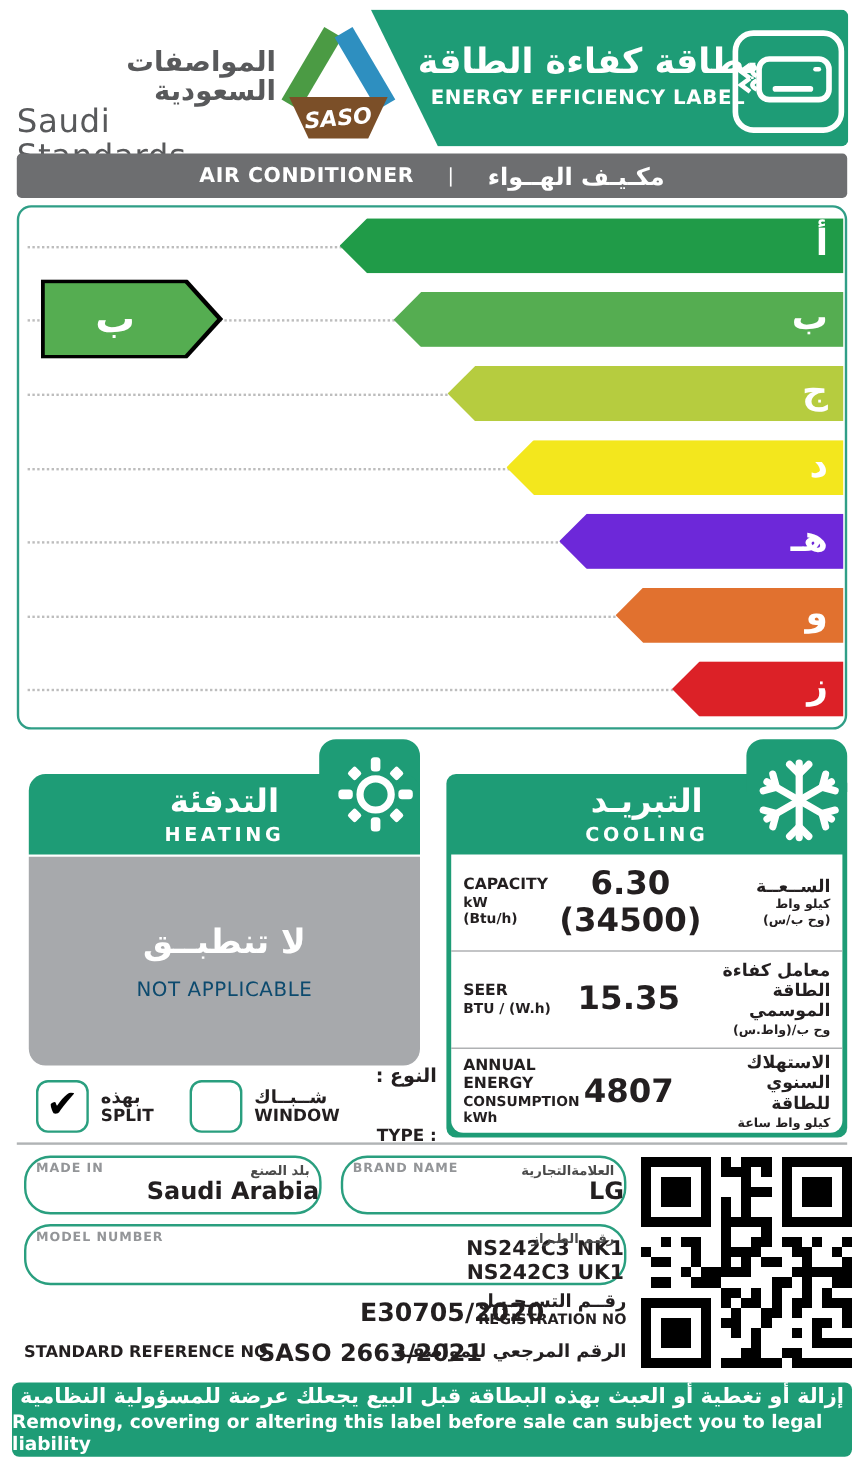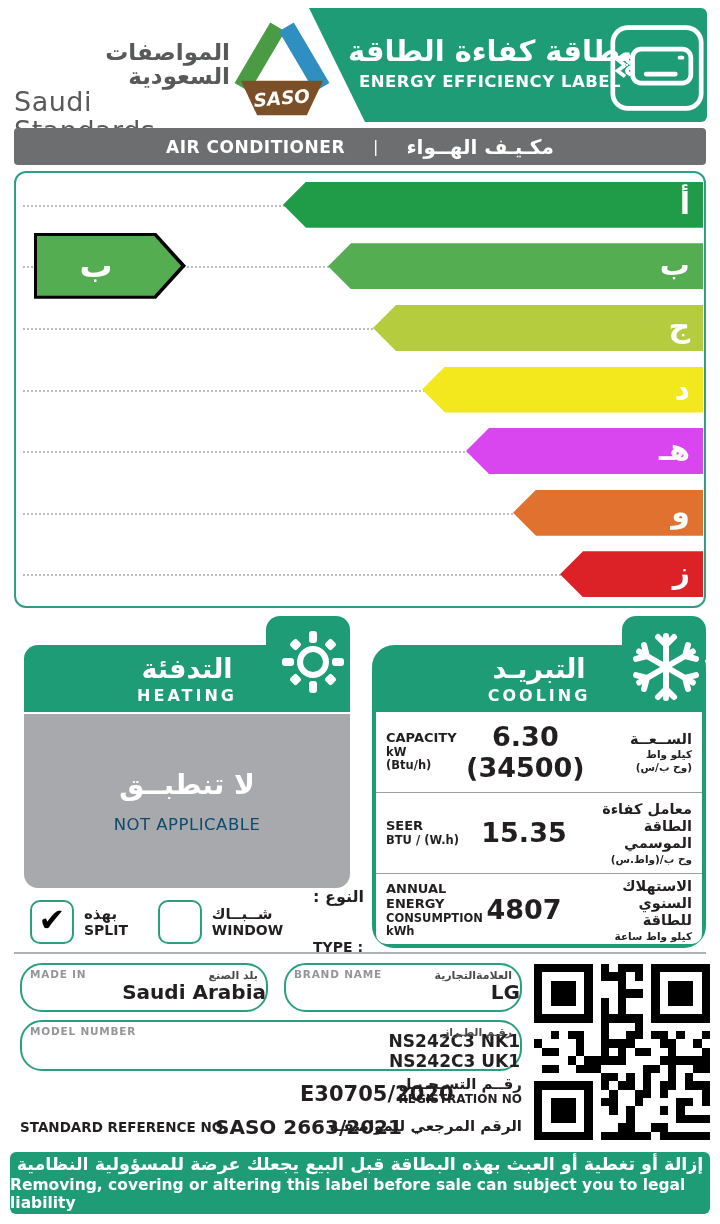--- a/index.html
+++ b/index.html
@@ -50,21 +50,21 @@
   .panel-head-ar{font-size:27px;font-weight:bold;color:#fff;direction:rtl;line-height:1.1;}
   .panel-head-en{font-size:16px;font-weight:bold;color:#fff;letter-spacing:3px;margin-top:2px;}
   #heat-panel{left:24px;top:645px;width:326px;height:243px;}
   #heat-head{position:absolute;left:0;top:0;right:0;height:67px;border-radius:14px 14px 0 0;
       display:flex;flex-direction:column;align-items:center;justify-content:center;padding-top:2px;box-sizing:border-box;}
   #heat-body{position:absolute;left:0;right:0;top:69px;bottom:0;background:#a7a9ac;
       border-radius:0 0 14px 14px;display:flex;flex-direction:column;align-items:center;justify-content:center;gap:14px;}
   #heat-na-ar{color:#fff;font-size:28px;font-weight:bold;direction:rtl;}
   #heat-na-en{color:#0c4a6e;font-size:16.5px;letter-spacing:.5px;}
   #sun-icon{position:absolute;left:254px;top:-18px;width:70px;height:70px;z-index:4;}
-  #cool-panel{left:372px;top:645px;width:334px;height:303px;border-radius:22px;}
+  #cool-panel{left:372px;top:645px;width:334px;height:303px;border-radius:8px;}
   #cool-head{position:absolute;left:0;top:0;right:0;height:67px;
       display:flex;flex-direction:column;align-items:center;justify-content:center;padding-top:2px;box-sizing:border-box;}
   #cool-body{position:absolute;left:4px;right:4px;top:67px;bottom:4px;background:#fff;
       border-radius:0 0 10px 10px;display:flex;flex-direction:column;}
   #snow-icon{position:absolute;left:258px;top:-14px;width:72px;height:72px;z-index:4;}
   .c-row{position:relative;display:flex;align-items:center;padding:0 10px;}
   .c-row.div{border-bottom:1.5px solid #9c9ea1;}
   .c-en{width:88px;font-size:13px;font-weight:bold;line-height:1.15;}
   .c-en .small{font-size:11.5px;}
   .c-val{flex:1;text-align:center;font-size:27px;font-weight:bold;line-height:1.15;}
@@ -74,21 +74,21 @@
 
   
   #type-row{left:30px;top:896px;width:334px;height:52px;display:flex;align-items:center;justify-content:space-between;}
   .cbx{width:44px;height:44px;background:#fff;border:2.5px solid #2a9f7f;border-radius:10px;
       display:flex;align-items:center;justify-content:center;box-sizing:border-box;}
   .cbx span{font-size:32px;font-weight:bold;color:#000;line-height:1;margin-top:-4px;}
   .opt{display:flex;align-items:center;gap:10px;}
   .opt-lbls{line-height:1.1;}
   .opt-ar{font-size:15px;font-weight:bold;direction:rtl;text-align:left;}
   .opt-en{font-size:14px;font-weight:bold;}
-  #type-lbls{text-align:left;line-height:1.25;}
+  #type-lbls{text-align:right;line-height:1.25;}
   #type-ar{font-size:16px;font-weight:bold;direction:rtl;}
   #type-en{font-size:14px;font-weight:bold;margin-top:32px;}
 
   #hdiv{left:14px;top:952px;width:692px;border-top:2.5px solid #b0b3b5;}
 
   
   .ibox{position:absolute;border:2px solid #2a9f7f;border-radius:22px;background:#fff;box-sizing:border-box;}
   .ibox .en{position:absolute;left:8px;top:3px;font-size:10.5px;font-weight:bold;color:#939598;letter-spacing:.8px;}
   .ibox .ar{position:absolute;right:8px;top:4px;font-size:11px;font-weight:bold;color:#4a4a4a;direction:rtl;}
   .ibox .val{margin-top:15px;text-align:right;font-size:20px;font-weight:bold;}
@@ -173,21 +173,21 @@
           </div>
         </div>
         <div class="row">
           <div class="dotline"></div>
           <div class="arrow" style="width: 281px; background: rgb(243, 231, 29); clip-path: polygon(23px 0px, 100% 0px, 100% 100%, 23px 100%, 0px 50%);">
             <span class="letter">د</span>
           </div>
         </div>
         <div class="row">
           <div class="dotline"></div>
-          <div class="arrow" style="width: 237px; background: #d946ef; clip-path: polygon(23px 0px, 100% 0px, 100% 100%, 23px 100%, 0px 50%);">
+          <div class="arrow" style="width: 237px; background: #6d28d9; clip-path: polygon(23px 0px, 100% 0px, 100% 100%, 23px 100%, 0px 50%);">
             <span class="letter">هـ</span>
           </div>
         </div>
         <div class="row">
           <div class="dotline"></div>
           <div class="arrow" style="width: 190px; background: rgb(225, 113, 47); clip-path: polygon(23px 0px, 100% 0px, 100% 100%, 23px 100%, 0px 50%);">
             <span class="letter">و</span>
           </div>
         </div>
         <div class="row">

